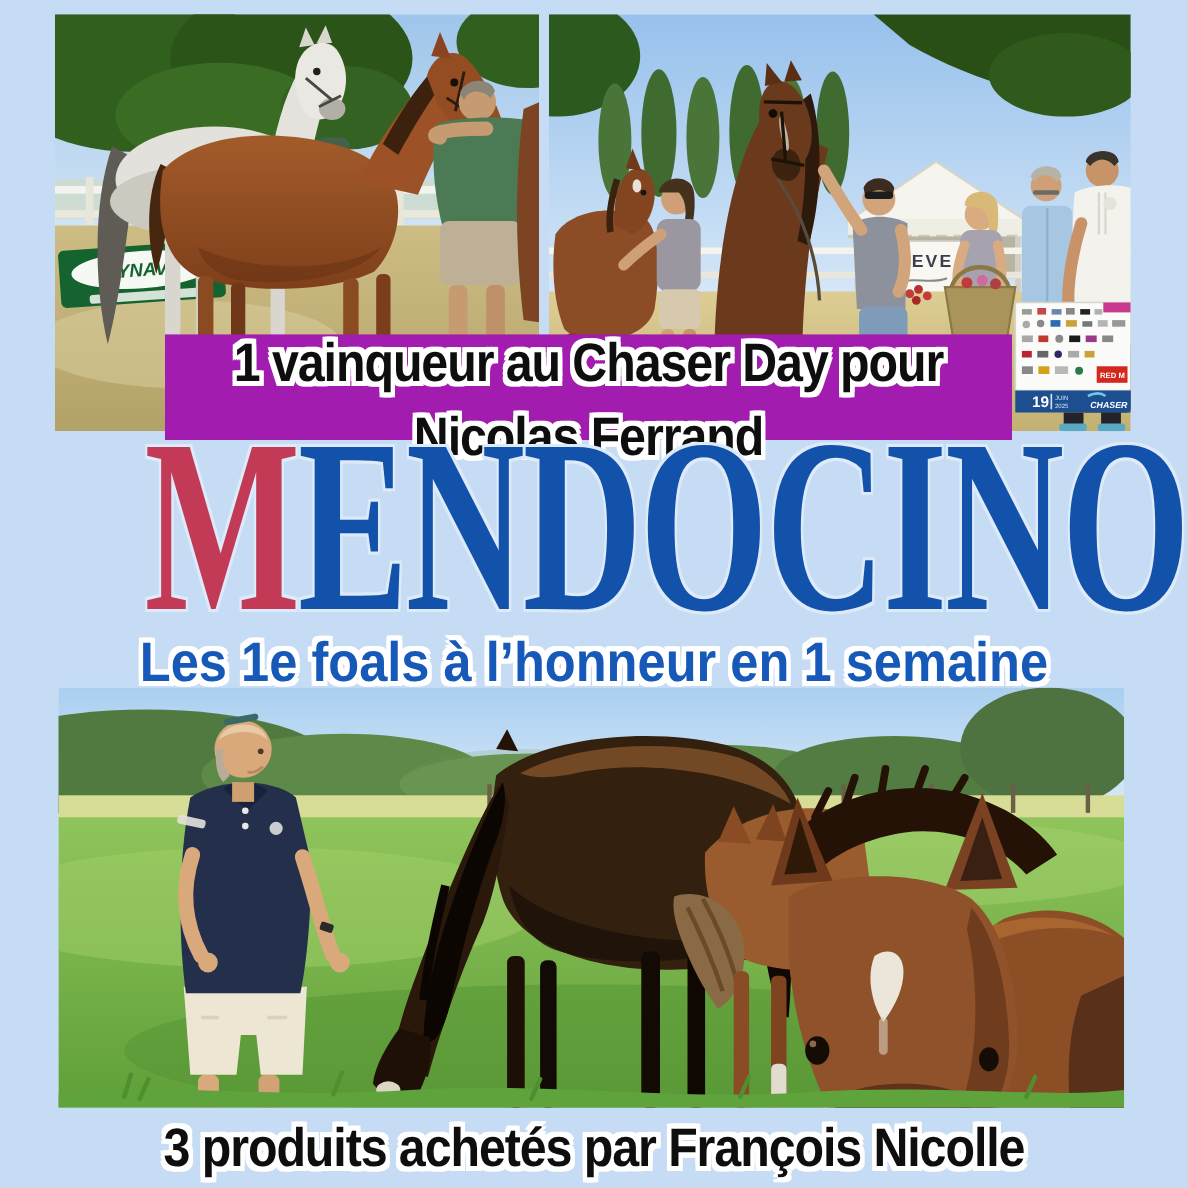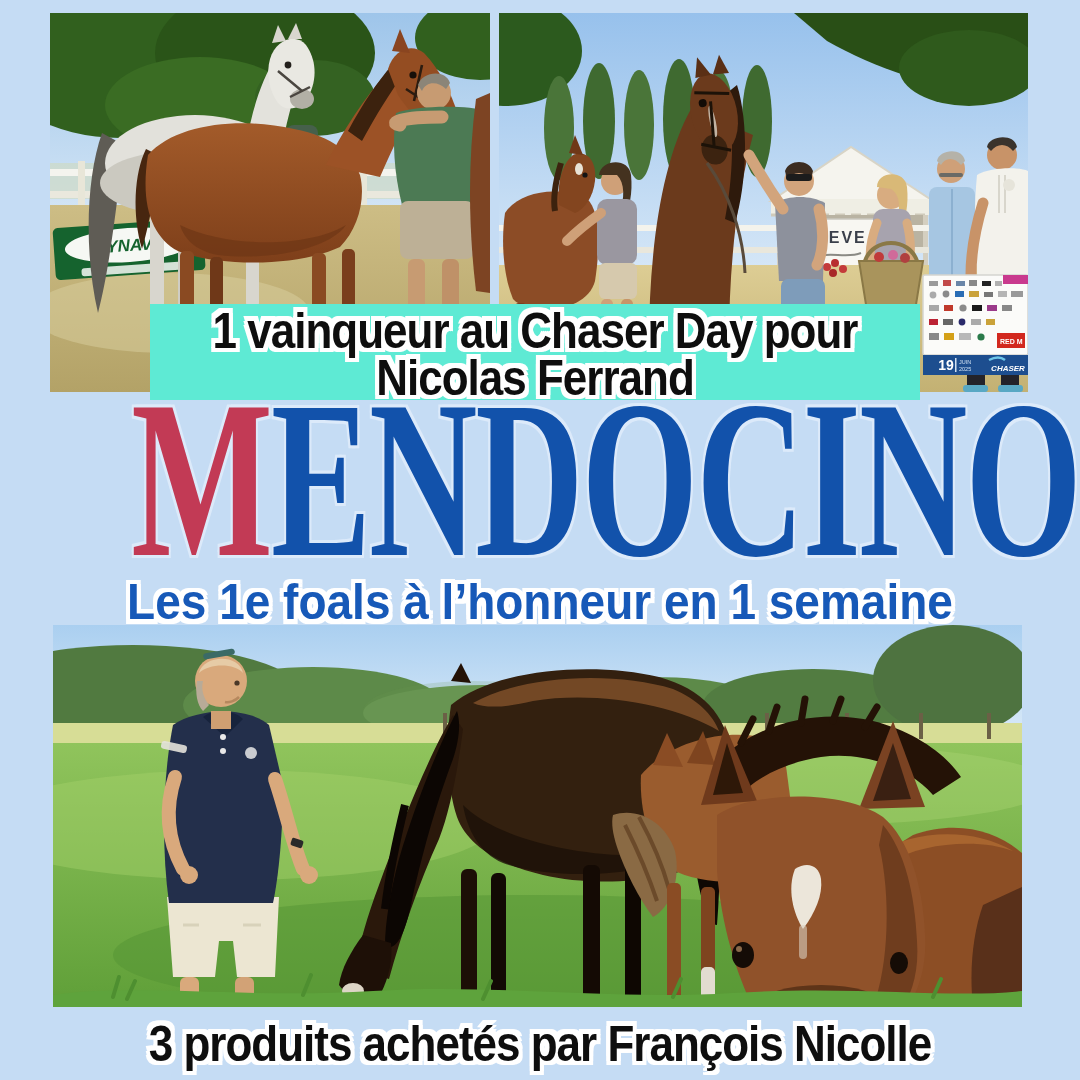--- a/index.html
+++ b/index.html
@@ -320,21 +320,21 @@
           <text x="509" y="358" text-anchor="middle" font-size="8" font-weight="bold" font-style="italic" fill="#ffffff">CHASER</text>
         </g>
         <rect x="468" y="362" width="18" height="14" fill="#23232a"></rect>
         <rect x="502" y="362" width="18" height="14" fill="#23232a"></rect>
         <rect x="464" y="372" width="25" height="7" rx="3" fill="#59a8c4"></rect>
         <rect x="499" y="372" width="25" height="7" rx="3" fill="#59a8c4"></rect>
       </g>
     </svg>
   </figure>
 
-  <div class="caption-band" style="background: #5eead4;">
+  <div class="caption-band" style="background: #a21caf; gap: 20px;">
     <div class="cap-line outline-w" style="color: rgb(14, 14, 14);">1 vainqueur au Chaser Day pour</div>
     <div class="cap-line outline-w" style="color: rgb(14, 14, 14);">Nicolas Ferrand</div>
   </div>
 
   <div class="title-wrap">
     <div class="title-text"><span class="title-m" style="color: rgb(194, 58, 85);">M</span><span class="title-rest" style="color: rgb(18, 82, 171);">ENDOCINO</span></div>
   </div>
 
   <div class="subtitle outline-w" style="color: rgb(23, 89, 184);">Les 1e foals à l’honneur en 1 semaine</div>
 

